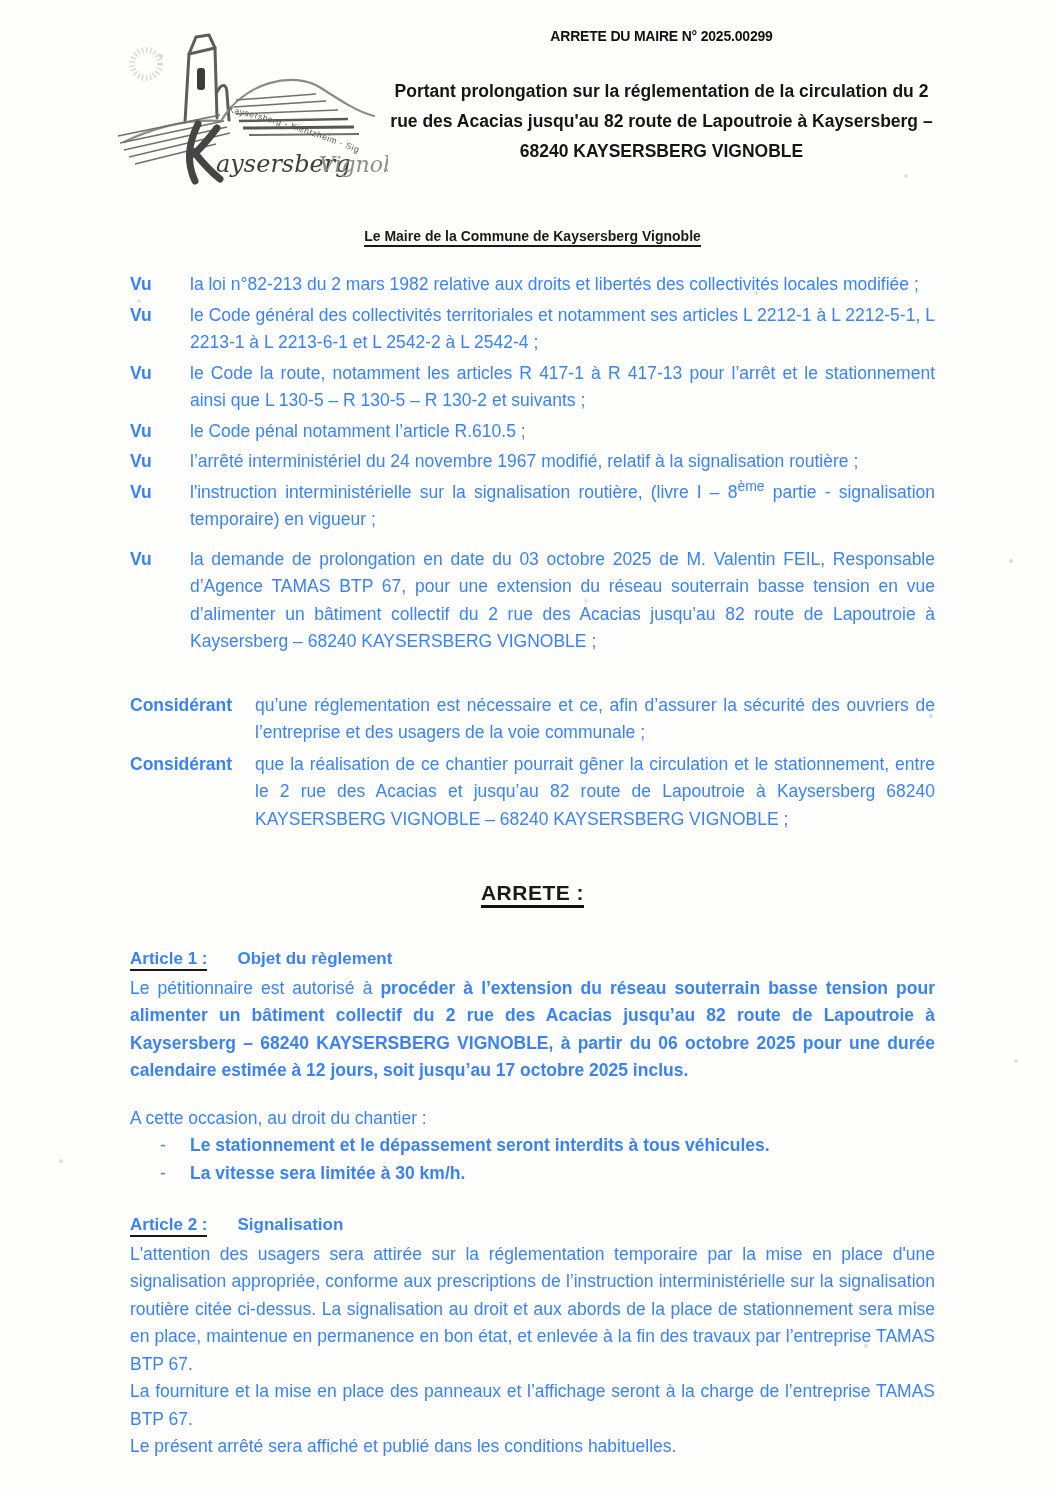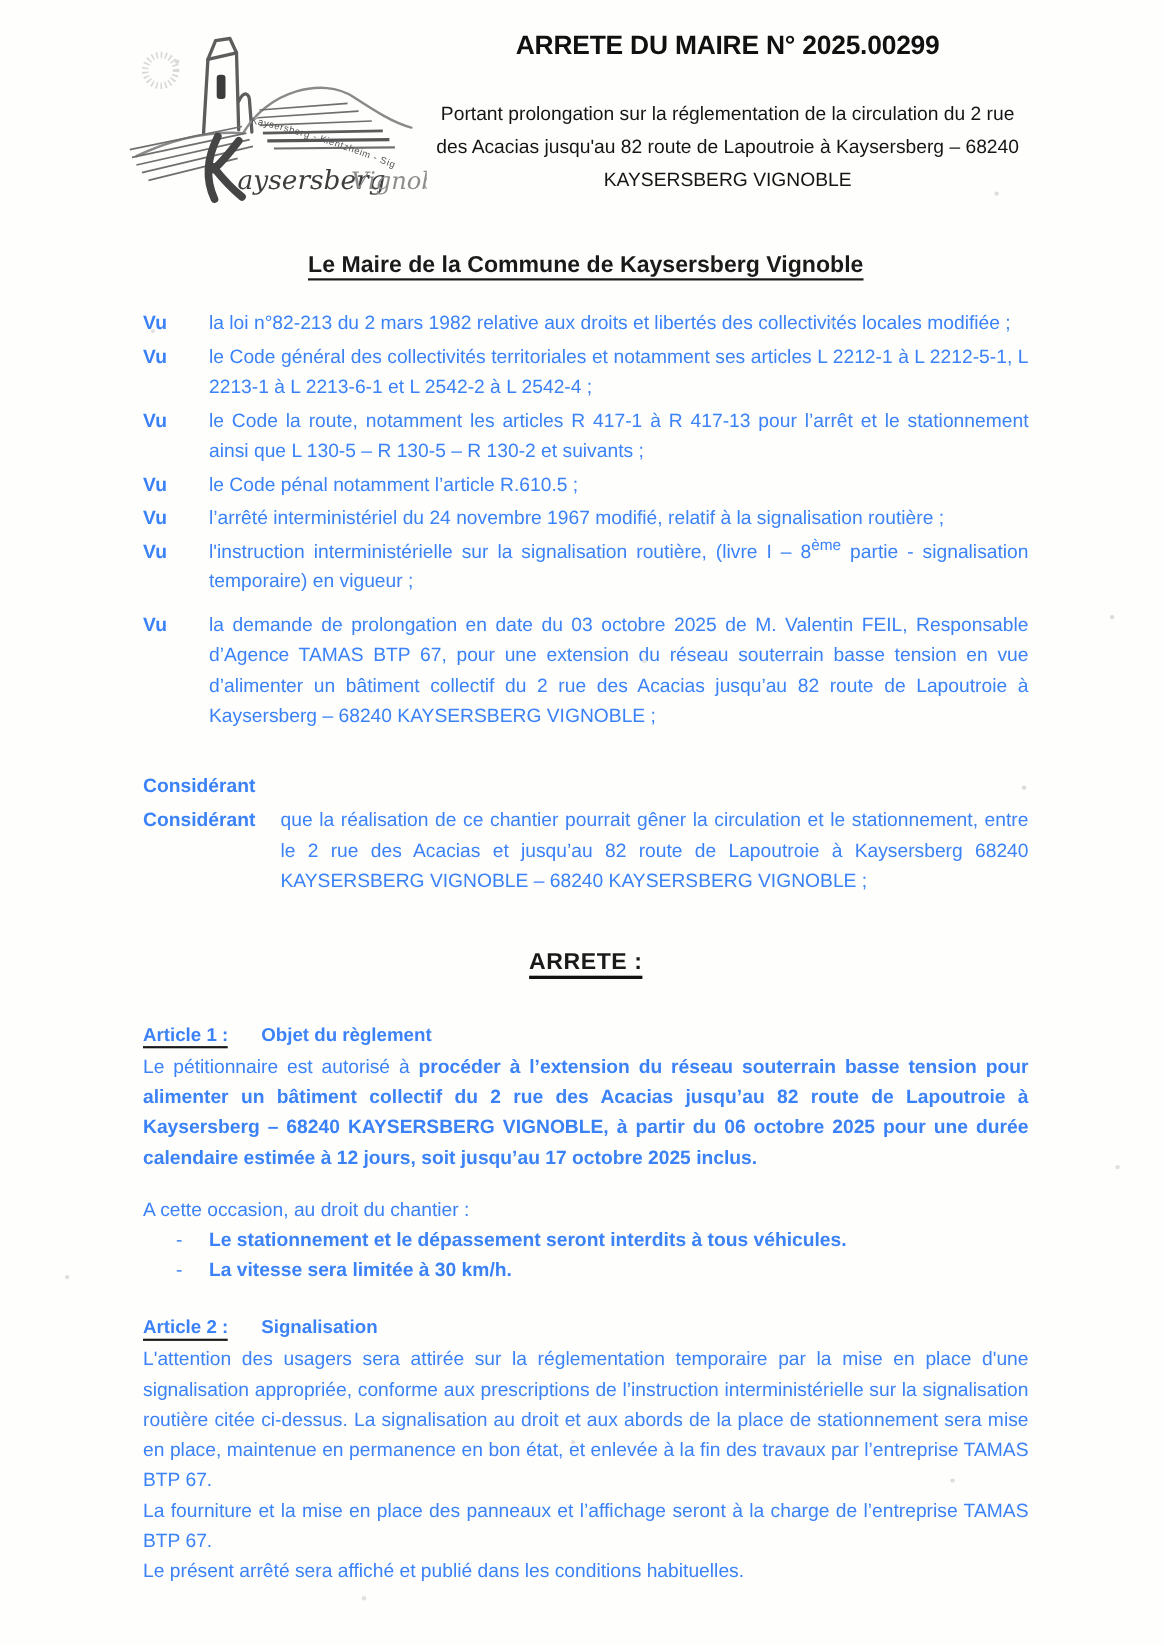--- a/index.html
+++ b/index.html
@@ -23,30 +23,30 @@
                 138px 300px 0 1px #e2e2e2, 930px 715px 0 1px #dadada,
                 585px 600px 0 1px #e3e3e3, 1015px 1060px 0 1px #dedede,
                 60px 1160px 0 1px #e0e0e0, 520px 1310px 0 1px #e2e2e2,
                 865px 1345px 0 1px #dddddd, 330px 1452px 0 1px #e1e1e1;
   }
 
   .doc-header { display: flex; align-items: flex-start; }
   .logo { width: 272px; flex: 0 0 272px; margin-left: -14px; }
   .header-text { flex: 1; text-align: center; padding-top: 8px; }
   .doc-title {
-    margin: 0; font-size: 24px; font-weight: 700; letter-spacing: -0.2px;
+    margin: 0; font-size: 14px; font-weight: 700; letter-spacing: -0.2px;
     color: #111;
   }
   .doc-subtitle {
     margin: 32px auto 12px; max-width: 575px;
-    font-size: 17.5px; font-weight: 400; line-height: 30px; color: #151515;
+    font-size: 17.5px; font-weight: 700; line-height: 30px; color: #151515;
   }
 
   .mayor-heading {
-    margin: 36px 0 0; text-align: center; font-size: 21px; font-weight: 700;
+    margin: 36px 0 0; text-align: center; font-size: 14px; font-weight: 700;
   }
   .mayor-heading span { border-bottom: 2px solid #1a1a1a; padding-bottom: 1px; }
 
   .body-text { font-size: 17.5px; line-height: 27.5px; color: #3b82f6; }
 
   .vu-list { margin-top: 27px; }
   .vu-row { display: grid; grid-template-columns: 60px 1fr; margin-bottom: 3px; }
   .vu-label { font-weight: 700; }
   .vu-row p { margin: 0; text-align: justify; }
   .vu-row.spacer-before { margin-top: 12px; }
@@ -166,20 +166,21 @@
     </div>
     <div class="vu-row spacer-before">
       <span class="vu-label">Vu</span>
       <p>la demande de prolongation en date du 03 octobre 2025 de M. Valentin FEIL, Responsable d’Agence TAMAS BTP 67, pour une extension du réseau souterrain basse tension en vue d’alimenter un bâtiment collectif du 2 rue des Acacias jusqu’au 82 route de Lapoutroie à Kaysersberg – 68240 KAYSERSBERG VIGNOBLE ;</p>
     </div>
   </section>
 
   <section class="considerant-list body-text">
     <div class="considerant-row">
       <span class="considerant-label">Considérant</span>
+      <p>qu’une réglementation est nécessaire et ce, afin d’assurer la sécurité des ouvriers de l’entreprise et des usagers de la voie communale ;</p>
     </div>
     <div class="considerant-row">
       <span class="considerant-label">Considérant</span>
       <p>que la réalisation de ce chantier pourrait gêner la circulation et le stationnement, entre le 2 rue des Acacias et jusqu’au 82 route de Lapoutroie à Kaysersberg 68240 KAYSERSBERG VIGNOBLE – 68240 KAYSERSBERG VIGNOBLE ;</p>
     </div>
   </section>
 
   <h2 class="arrete-heading"><span>ARRETE :</span></h2>
 
   <section class="article article-1 body-text">

